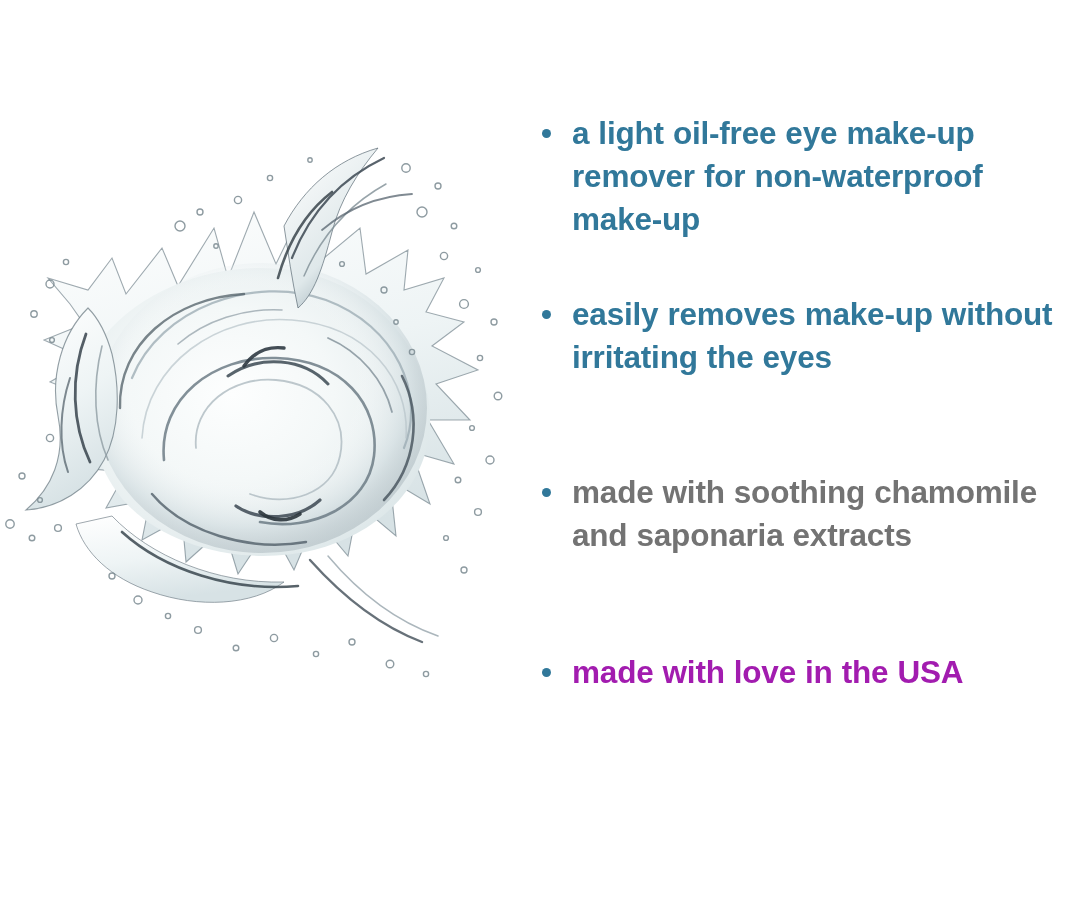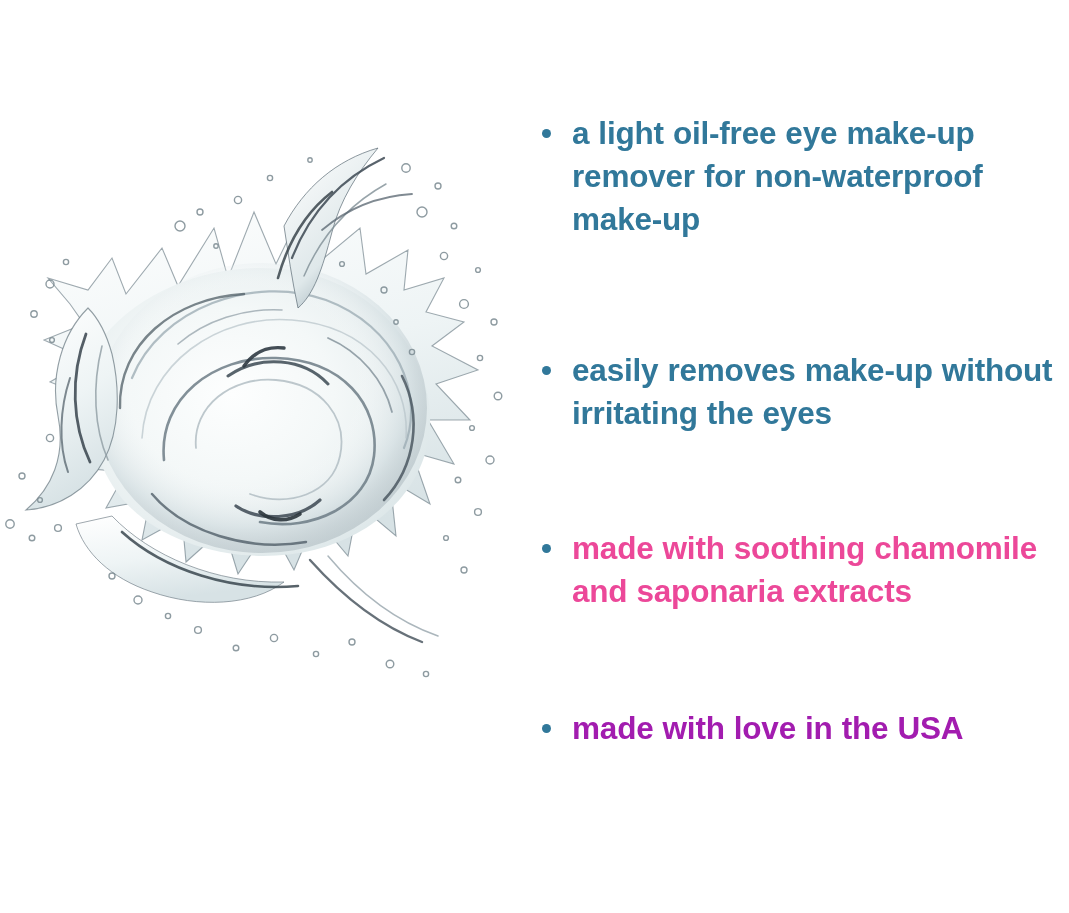--- a/index.html
+++ b/index.html
@@ -70,21 +70,21 @@
     width: 9px;
     height: 9px;
     border-radius: 50%;
     background: #31789a;
   }
   .feature-text {
     display: block;
   }
   
   .feature-item.item-0 { margin-top: 0px; }
-  .feature-item.item-1 { margin-top: 108px; }
+  .feature-item.item-1 { margin-top: 52px; }
   .feature-item.item-2 { margin-top: 92px; }
   .feature-item.item-3 { margin-top: 94px; }
 </style>
 </head>
 <body style="background: rgb(255, 255, 255);">
 
 <div id="page" style="background: rgb(255, 255, 255);">
 
   <div id="splash-panel">
     <svg id="splash-svg" viewBox="0 0 540 650" aria-hidden="true">
@@ -224,21 +224,21 @@
   <div id="features-panel">
     <ul id="feature-list">
       <li class="feature-item item-0" style="color: rgb(49, 120, 154);">
         <span class="feature-bullet" style="background: rgb(49, 120, 154);"></span>
         <span class="feature-text">a light oil-free eye make-up remover for non-waterproof make-up</span>
       </li>
       <li class="feature-item item-1" style="color: rgb(49, 120, 154);">
         <span class="feature-bullet" style="background: rgb(49, 120, 154);"></span>
         <span class="feature-text">easily removes make-up without irritating the eyes</span>
       </li>
-      <li class="feature-item item-2" style="color: #ec4899;">
+      <li class="feature-item item-2" style="color: #737373;">
         <span class="feature-bullet" style="background: rgb(49, 120, 154);"></span>
         <span class="feature-text">made with soothing chamomile and saponaria extracts</span>
       </li>
       <li class="feature-item item-3" style="color: #a21caf;">
         <span class="feature-bullet" style="background: rgb(49, 120, 154);"></span>
         <span class="feature-text">made with love in the USA</span>
       </li>
     </ul>
   </div>
 

